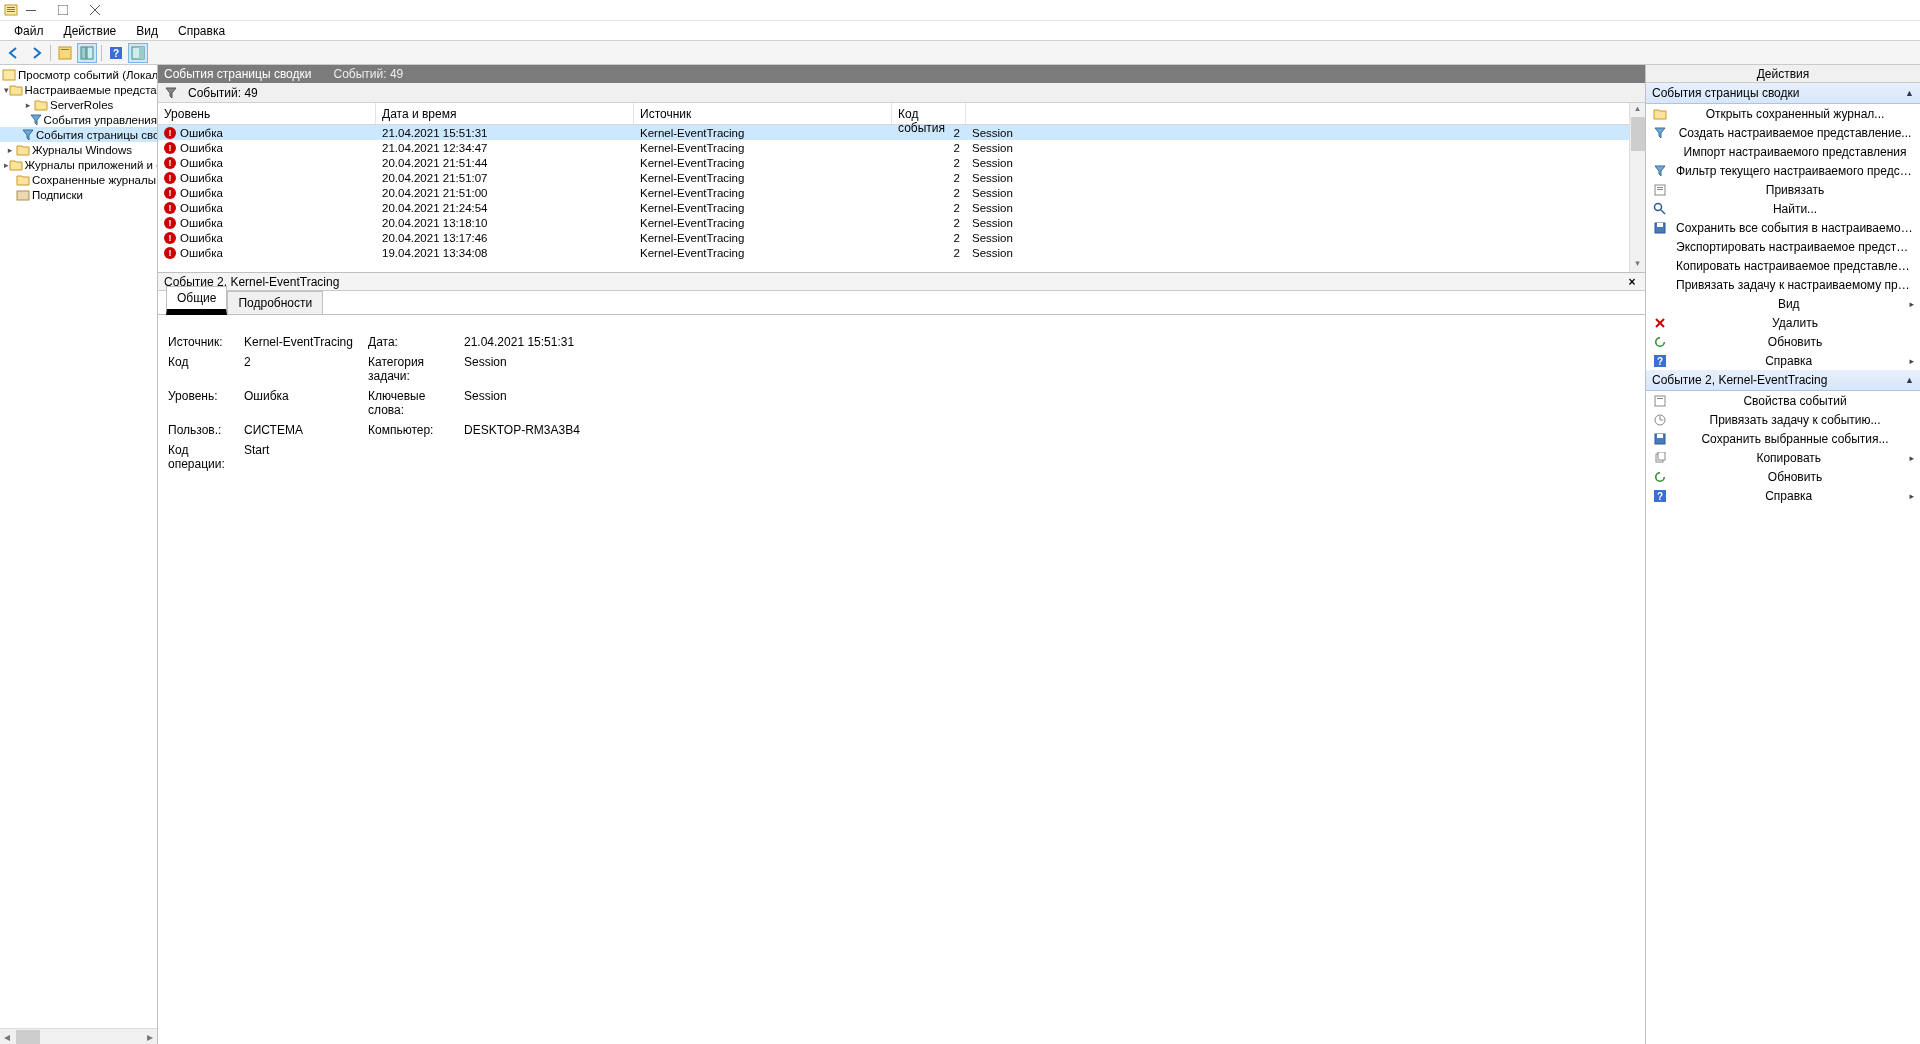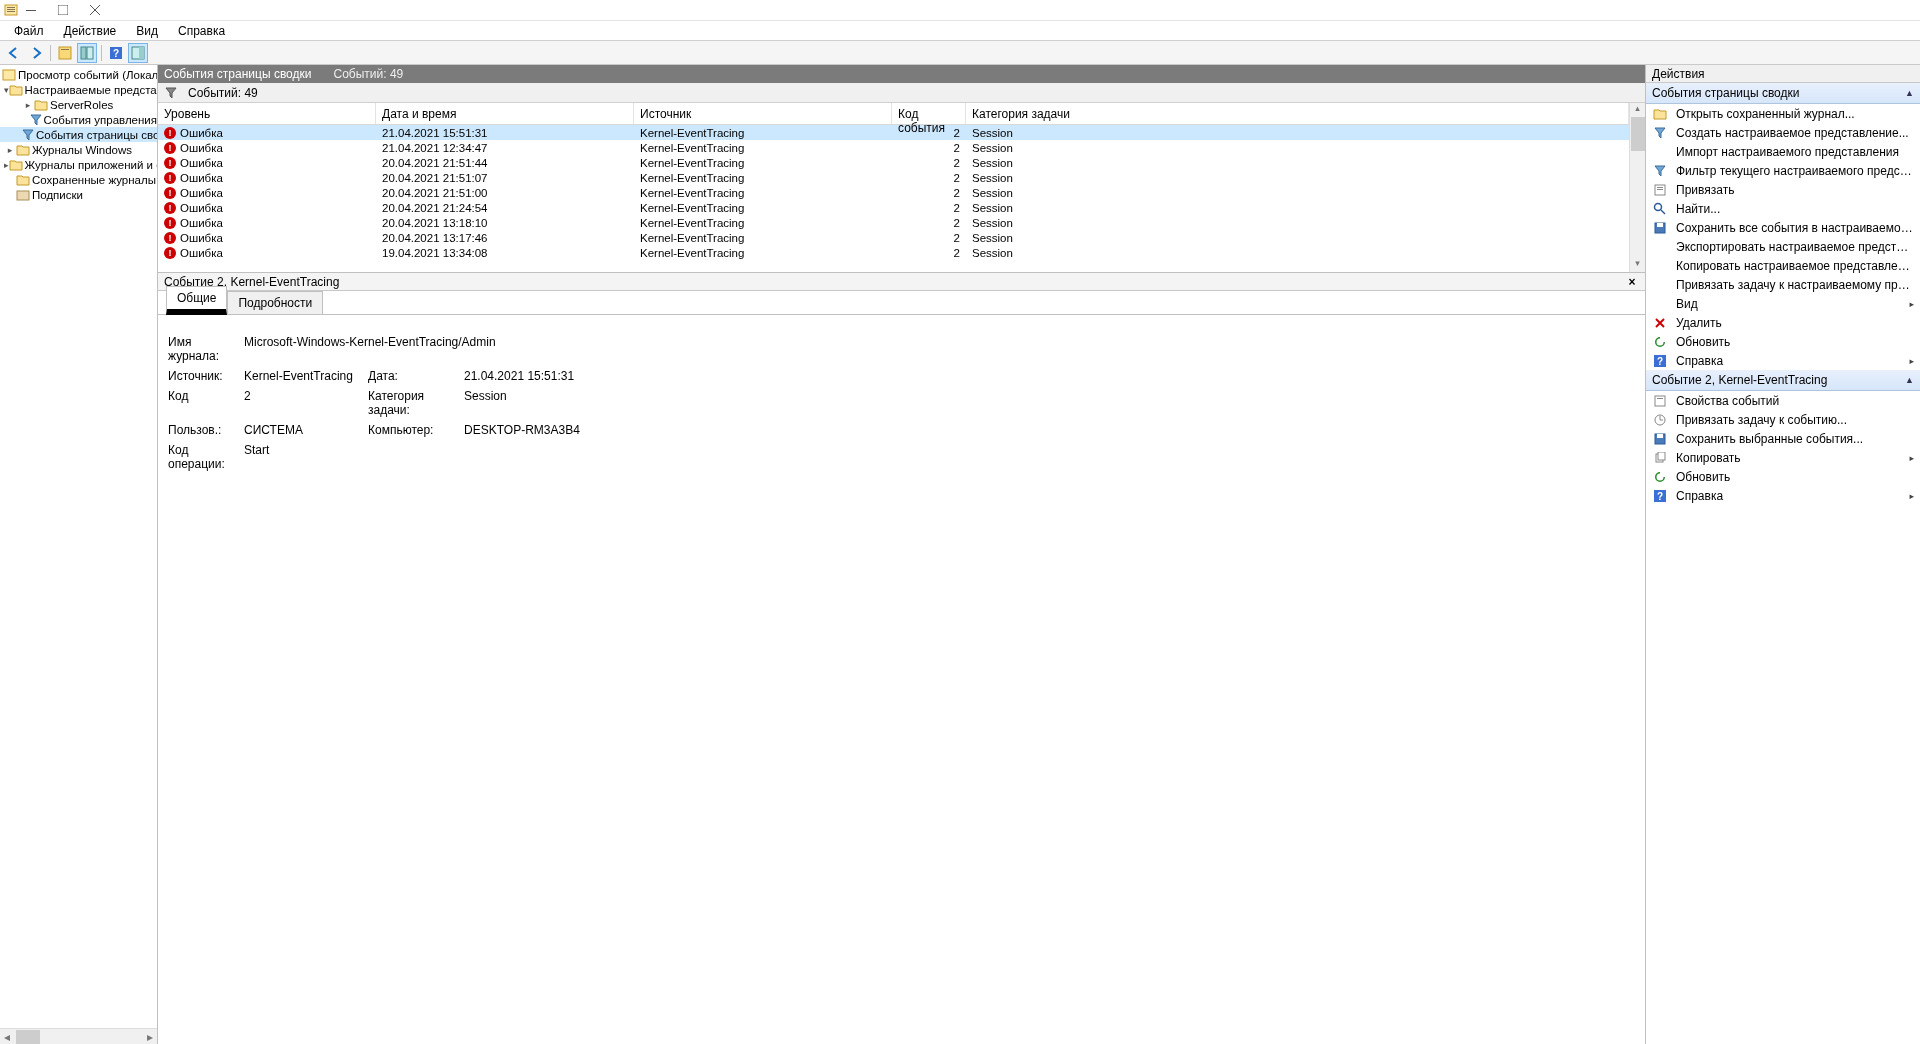--- a/index.html
+++ b/index.html
@@ -65,21 +65,21 @@
   .tab.active { border-bottom:6px solid #000000; z-index:2; }
   .tab.inactive { background:#f0f0f0; margin-top:14px; }
   .tabbody { border-top:1px solid #c0c0c0; margin-top:-1px; flex:1; display:flex; flex-direction:column; padding:8px; }
   .msgbox { border:1px solid #a0a0a0; background:#f3f3f3; padding:6px; height:300px; font-size:12px; }
   .proptable { margin-top:8px; font-size:12px; }
   .proptable td { padding:2px 10px 2px 0; vertical-align:top; }
   .proptable .plabel { width:74px; }
   .proptable .plabel2 { width:94px; }
   .proptable a { color:#0066cc; text-decoration:underline; }
 
-  .sidebar-right { width: 274px; background: #fff; display:flex; flex-direction:column; }
+  .sidebar-right { width: 274px; background: #fff; display:flex; flex-direction:column;text-align:center; }
   .actions-title { height:18px; background:#f0f0f0; border-bottom:1px solid #c9c9c9; padding:2px 6px; font-size:12px; }
   .actions-group { background: linear-gradient(#e8f0fc, #d6e6fa); border-bottom:1px solid #b0c4de; padding:3px 6px; font-size:12px; display:flex; align-items:center; }
   .actions-group .collapse { margin-left:auto; font-size:9px; color:#335; }
   .action-item { display:flex; align-items:center; padding:2px 6px; height:19px; font-size:12px; gap:8px; }
   .action-item .aicon { width:16px; height:16px; display:inline-flex; align-items:center; justify-content:center; }
   .action-item .submenu { margin-left:auto; font-size:9px; color:#444; }
   .action-item .atext { overflow:hidden; text-overflow:ellipsis; white-space:nowrap; flex:1; }
 
   
   svg { display:block; }
@@ -268,21 +268,20 @@
       <span>Событий: 49</span>
     </div>
 
     <div class="gridframe">
       <div class="grid">
         <div class="gridhead">
           <div class="col" style="width:218px">Уровень</div>
           <div class="col" style="width:258px">Дата и время</div>
           <div class="col" style="width:258px">Источник</div>
           <div class="col" style="width:74px;text-align:left">Код события</div>
-          <div class="col" style="flex:1">Категория задачи</div>
         </div>
         <div id="gridbody">
             <div class="gridrow selected">
               <div class="cell levelcell" style="width:218px">
                 <span class="erricon">!</span>
                 <span>Ошибка</span>
               </div>
               <div class="cell" style="width:258px">21.04.2021 15:51:31</div>
               <div class="cell" style="width:258px">Kernel-EventTracing</div>
               <div class="cell" style="width:74px;text-align:right">2</div>
@@ -381,34 +380,36 @@
       <span>Событие 2, Kernel-EventTracing</span>
       <span class="closex">×</span>
     </div>
     <div class="tabs">
       <div class="tab active">Общие</div>
       <div class="tab inactive">Подробности</div>
     </div>
     <div class="tabbody">
       <table class="proptable">
         <tbody>
-            <tr>
-          <td class="plabel">Имя журнала:</td>
-          <td colspan="3">Microsoft-Windows-Kernel-EventTracing/Admin</td>
-        </tr>
         <tr>
           <td class="plabel">Источник:</td>
           <td style="width:122px">Kernel-EventTracing</td>
           <td class="plabel2">Дата:</td>
           <td>21.04.2021 15:51:31</td>
         </tr>
         <tr>
           <td class="plabel">Код</td>
           <td>2</td>
           <td class="plabel2">Категория задачи:</td>
+          <td>Session</td>
+        </tr>
+        <tr>
+          <td class="plabel">Уровень:</td>
+          <td>Ошибка</td>
+          <td class="plabel2">Ключевые слова:</td>
           <td>Session</td>
         </tr>
         <tr>
           <td class="plabel">Пользов.:</td>
           <td>СИСТЕМА</td>
           <td class="plabel2">Компьютер:</td>
           <td>DESKTOP-RM3A3B4</td>
         </tr>
         <tr>
           <td class="plabel">Код операции:</td>

